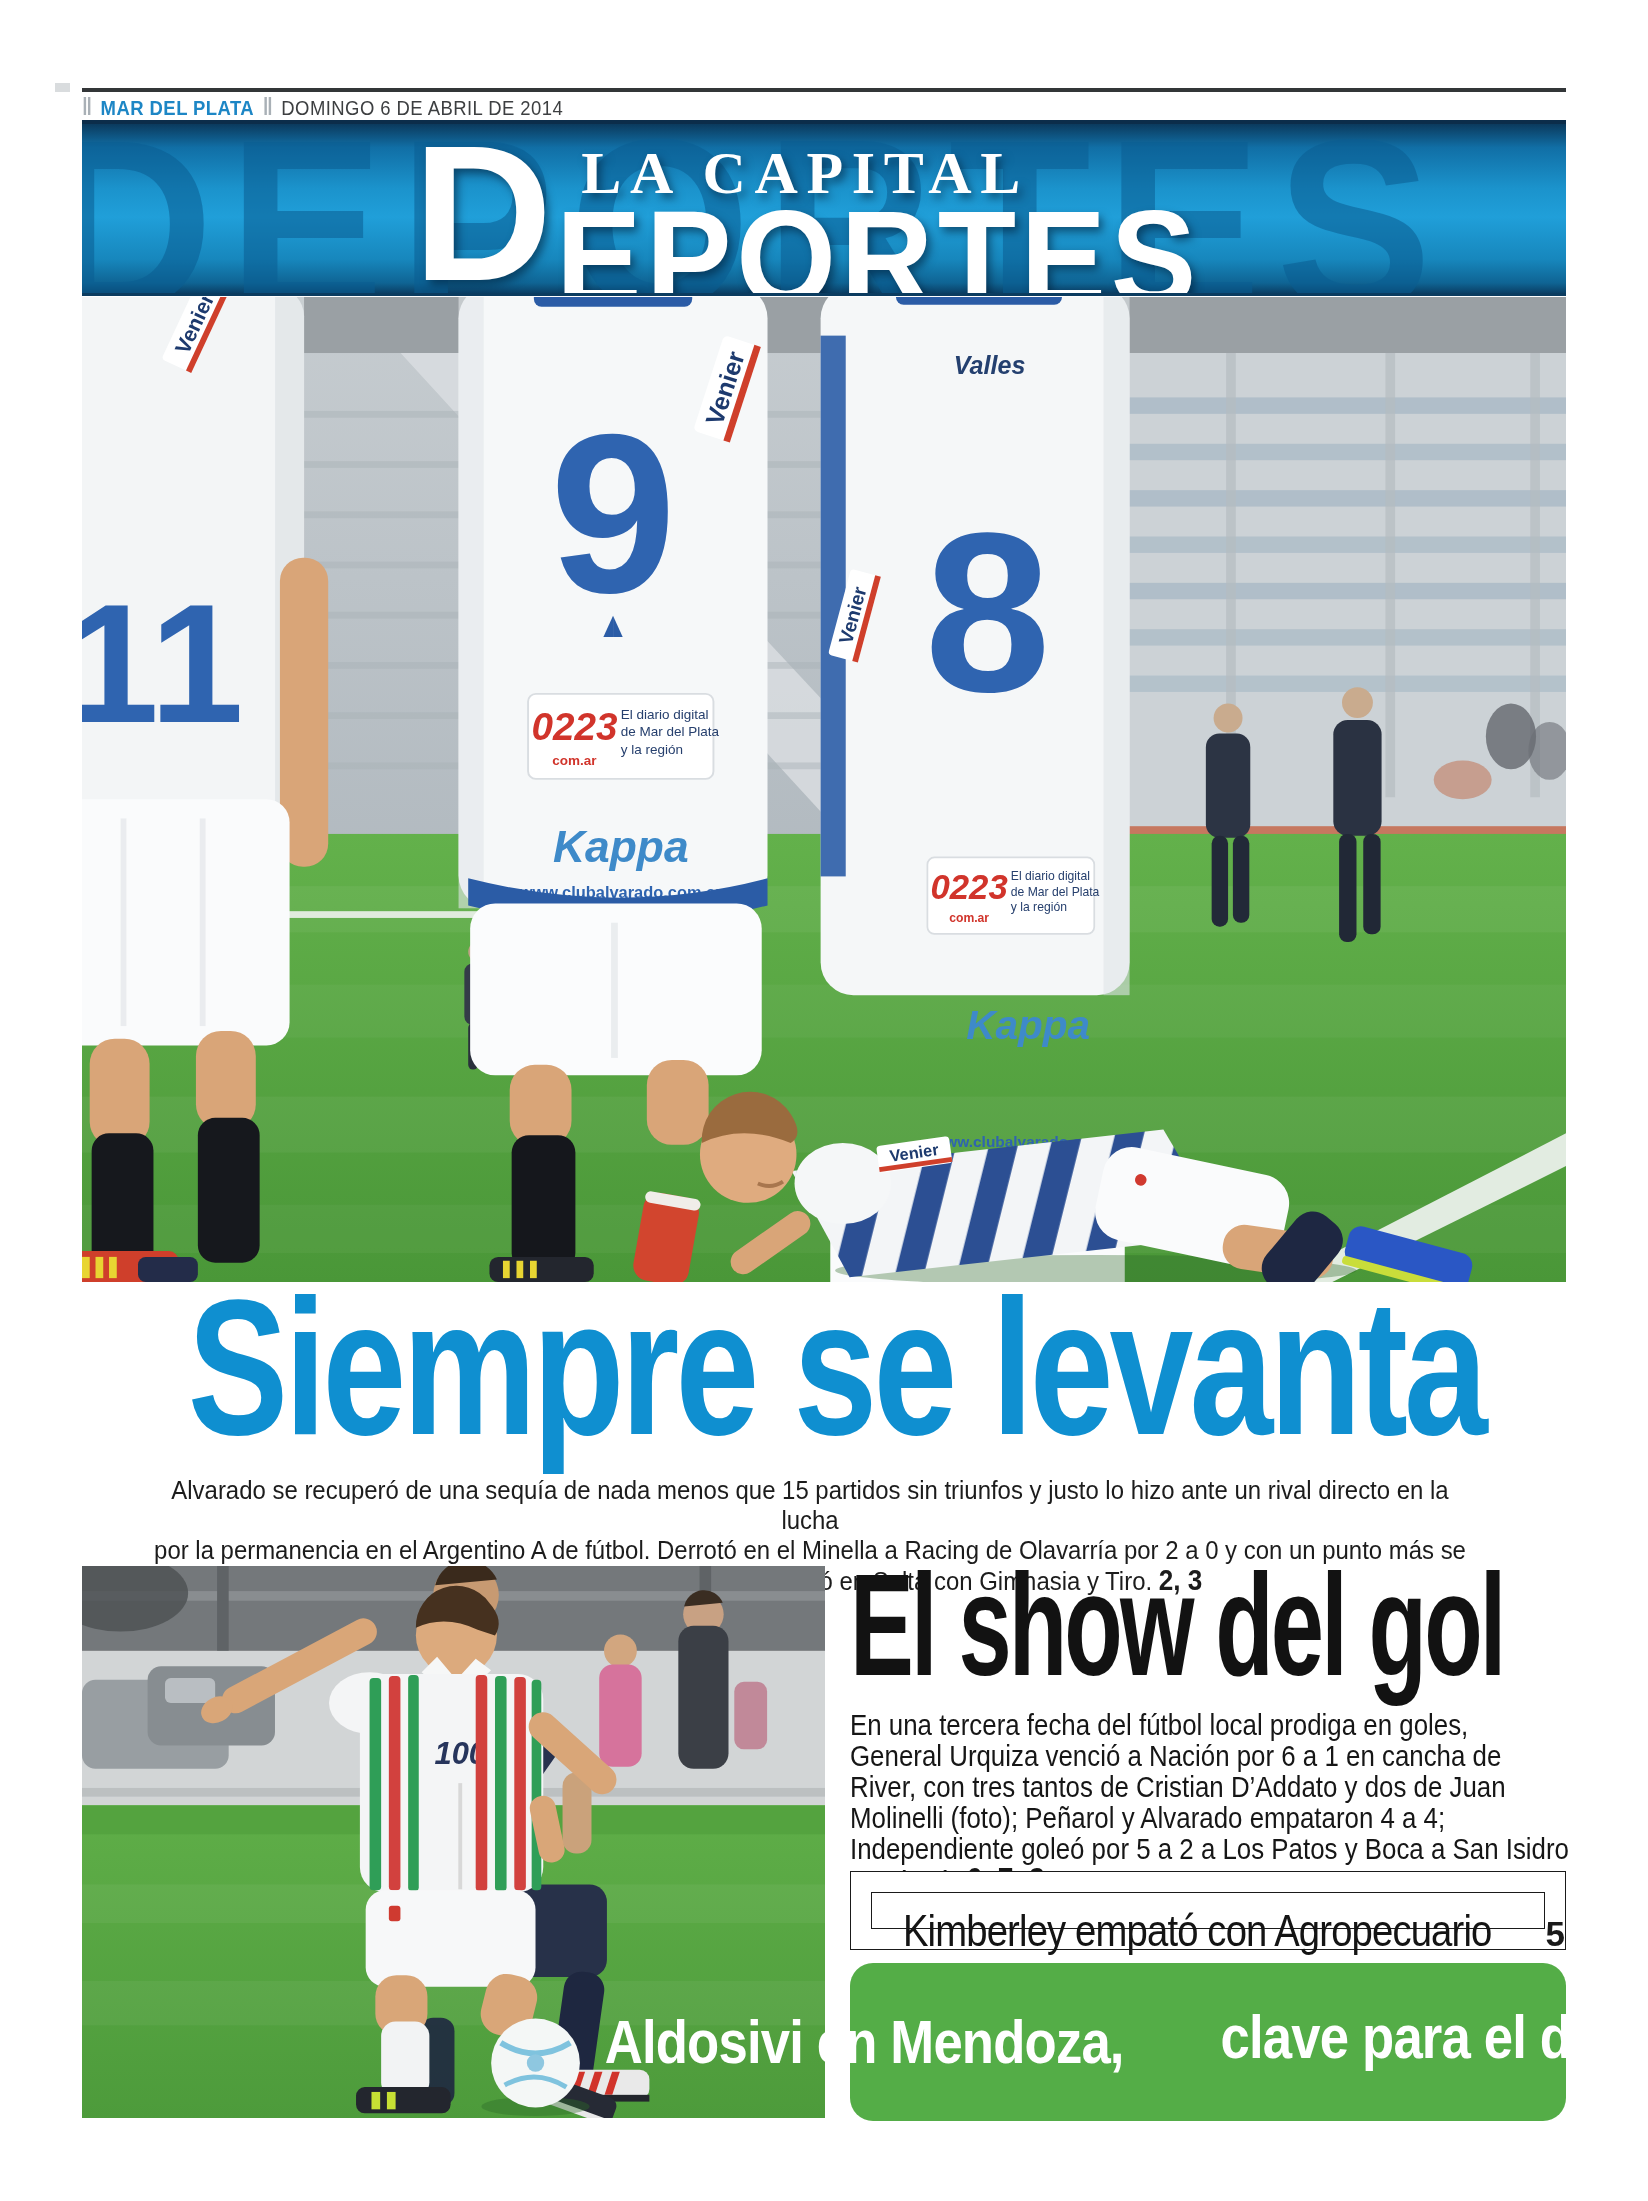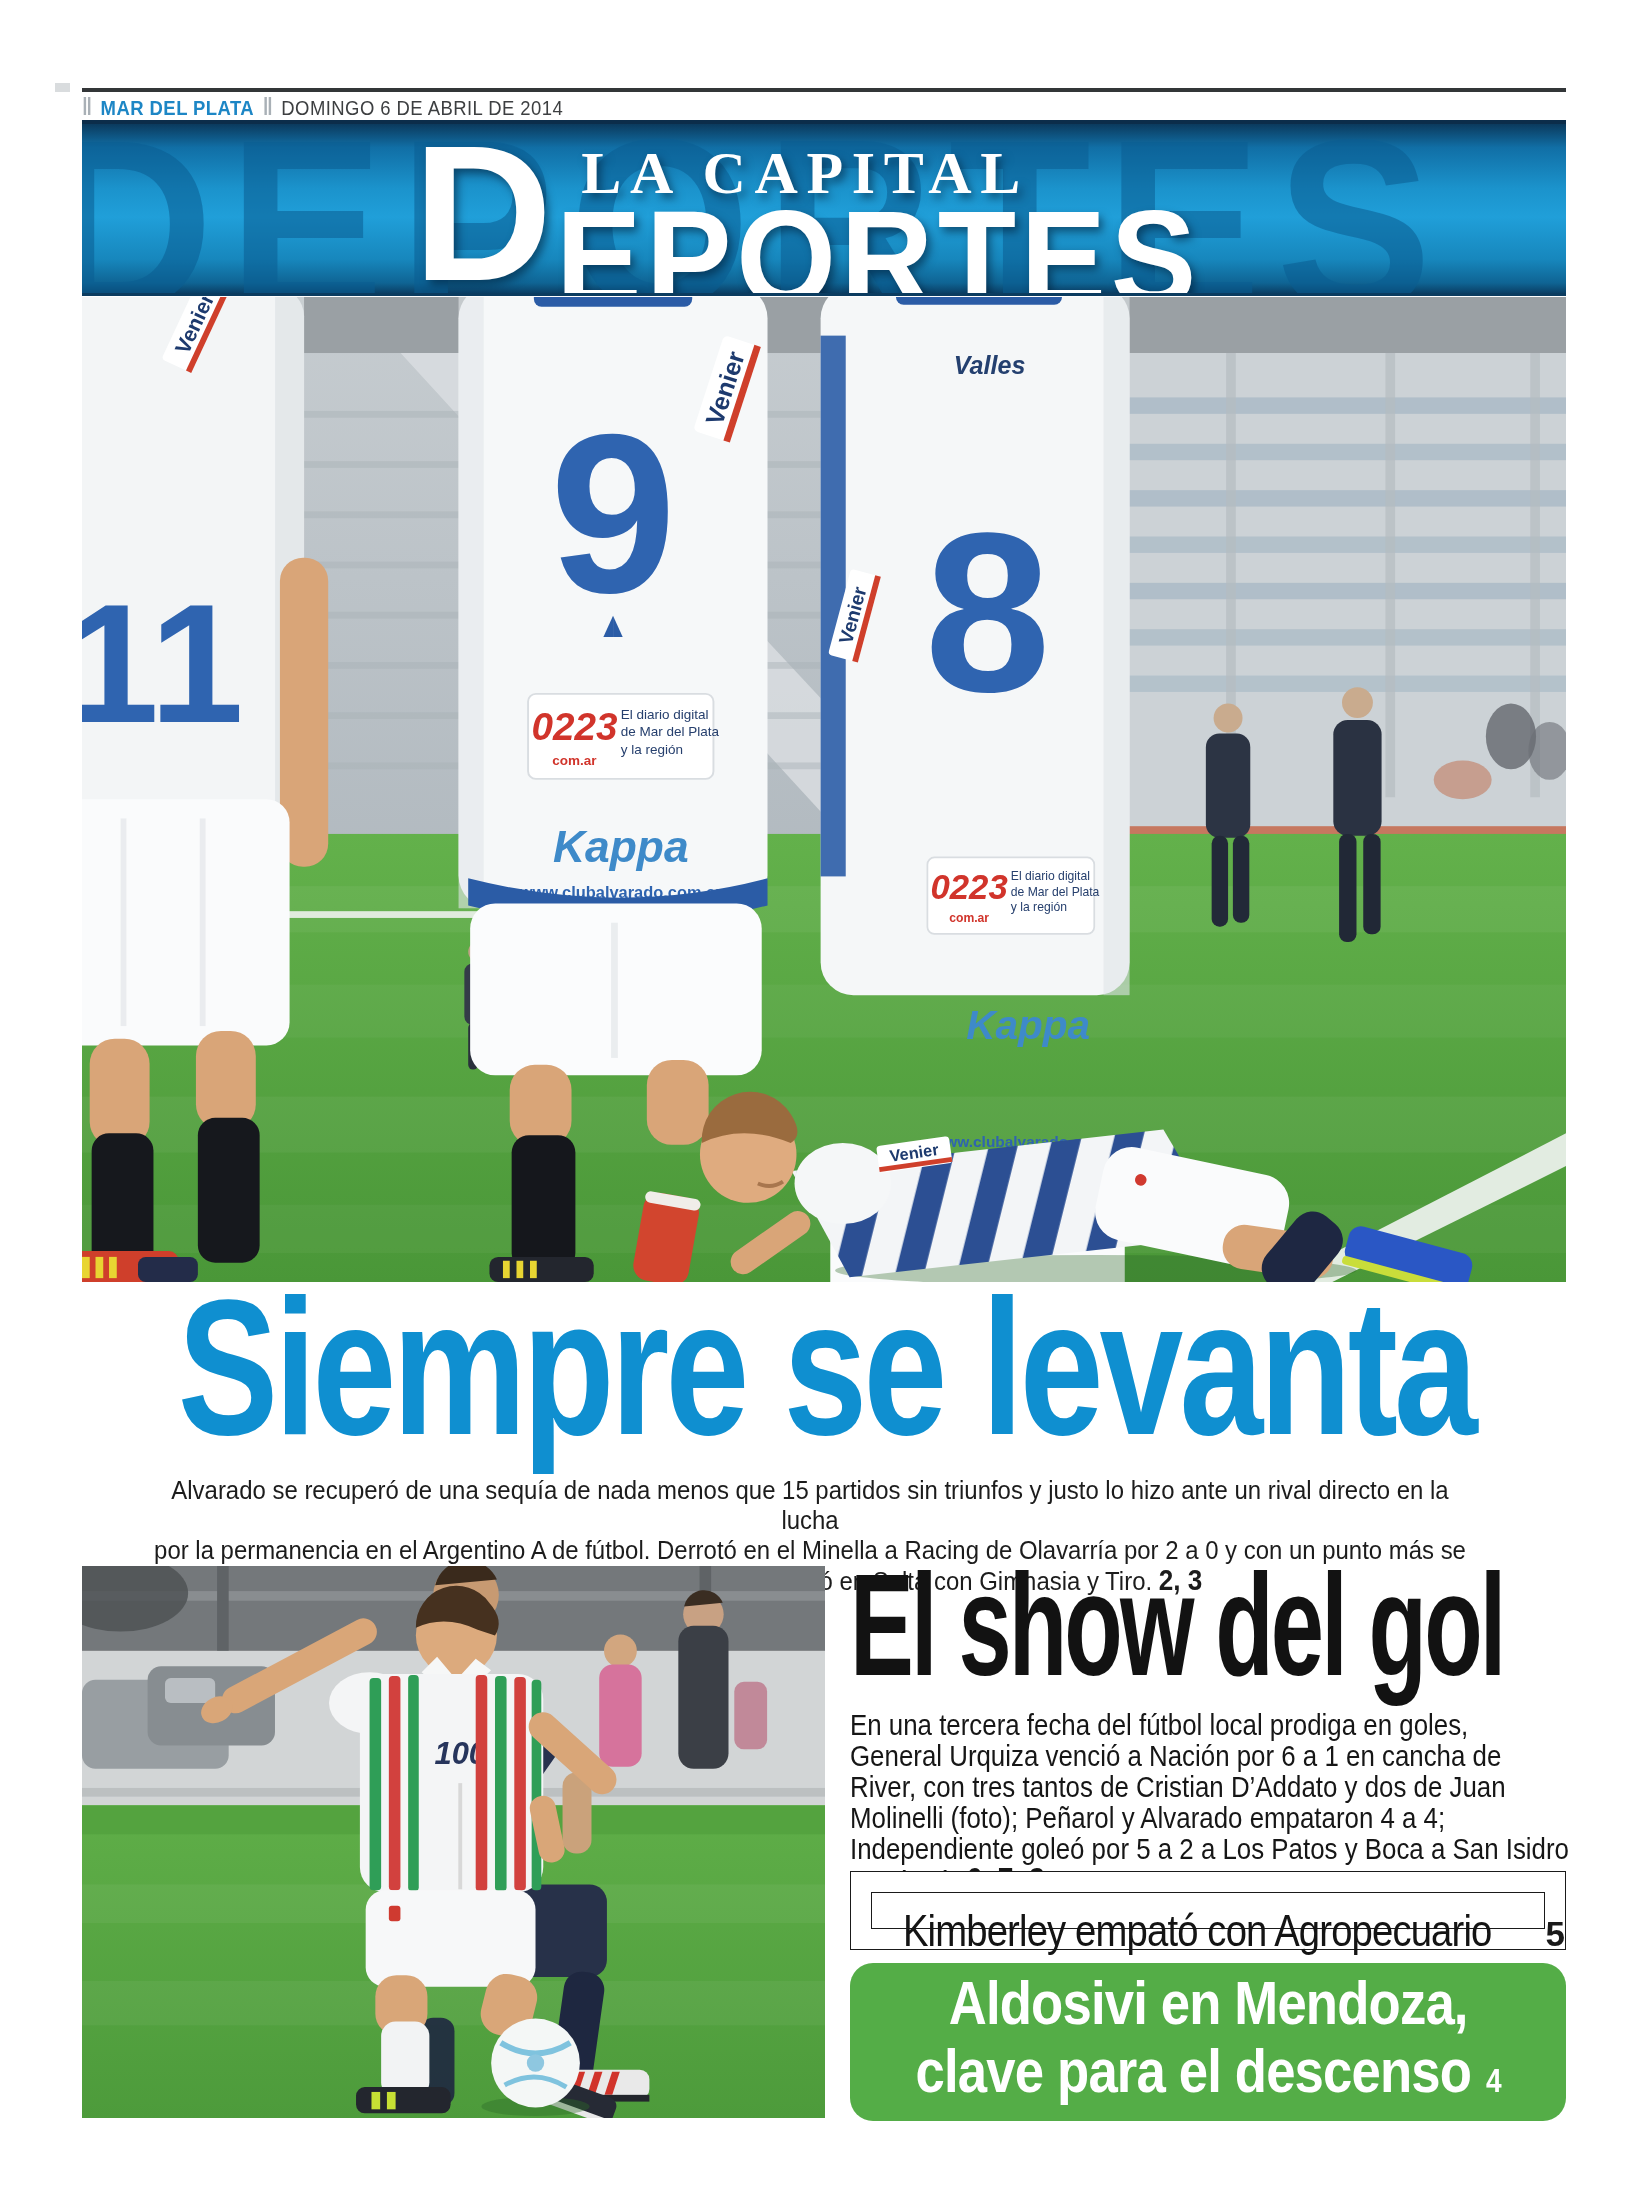--- a/index.html
+++ b/index.html
@@ -29,21 +29,21 @@
                 letter-spacing:8.7px;margin:7px 0 0 25px;}
   .logo .rest{font-size:135px;line-height:.82;font-weight:700;letter-spacing:4.8px;transform:scaleX(.95);
               transform-origin:left;margin-top:1.9px;}
 
   
   .photo-main{position:absolute;left:82px;top:297px;width:1484px;height:985px;overflow:hidden;}
   .photo-2{position:absolute;left:82px;top:1566px;width:743px;height:552px;overflow:hidden;}
   .photo-main svg,.photo-2 svg{display:block;width:100%;height:100%;}
 
   
-  .headline-wrap{position:absolute;left:84px;top:1276px;width:1484px;height:183px;display:flex;justify-content:center;align-items:flex-end;}
+  .headline-wrap{position:absolute;left:94px;top:1276px;width:1484px;height:183px;display:flex;justify-content:center;align-items:flex-end;}
   .headline{font-size:193px;line-height:.95;font-weight:700;color:var(--accent_blue);
             letter-spacing:-.025em;transform:scaleX(.78);transform-origin:center;white-space:nowrap;}
   .deck-wrap{position:absolute;left:68px;top:1448px;width:1484px;display:flex;}
   .deck{width:1699px;text-align:center;font-size:26.6px;line-height:30px;color:#1c1c1c;
         transform:scaleX(.9);transform-origin:center;white-space:pre-line;}
   .deck .refs{font-weight:700;font-size:29px;white-space:nowrap;}
 
   
   .h2-wrap{position:absolute;left:850px;top:1553px;width:716px;}
   .h2{font-size:145px;line-height:1;font-weight:700;color:var(--headline_ink);letter-spacing:-.03em;
@@ -57,21 +57,21 @@
   .kbox{position:absolute;left:850px;top:1871px;width:716px;height:79px;border:1.9px solid #1a1a1a;
         padding:20px;box-sizing:border-box;background:#fff;}
   .kbox-inner{border:1.9px solid #1a1a1a;height:100%;display:flex;align-items:baseline;justify-content:center;
               padding-top:11.6px;box-sizing:border-box;}
   .kbox-text{font-size:45px;font-weight:400;color:#141414;transform:scaleX(.85);transform-origin:center;
              letter-spacing:-1px;white-space:nowrap;}
   .kbox-ref{font-size:35px;font-weight:700;margin-left:1.9px;}
 
   
   .gbox{position:absolute;left:850px;top:1963px;width:716px;height:158px;background:var(--green_box);
-        display:flex;flex-direction:column;align-items:center;justify-content:center;border-radius:23px;}
+        display:flex;flex-direction:row;align-items:center;justify-content:center;border-radius:23px;}
   .gline{display:flex;align-items:baseline;justify-content:center;color:#fff;font-weight:700;
          font-size:62px;line-height:68px;letter-spacing:-1px;transform:scaleX(.85);transform-origin:center;
          white-space:nowrap;}
   .gref{font-size:33px;font-weight:700;margin-left:17.4px;}
 
   svg text{font-family:"Liberation Sans",sans-serif;}
 </style>
 </head>
 <body>
 

